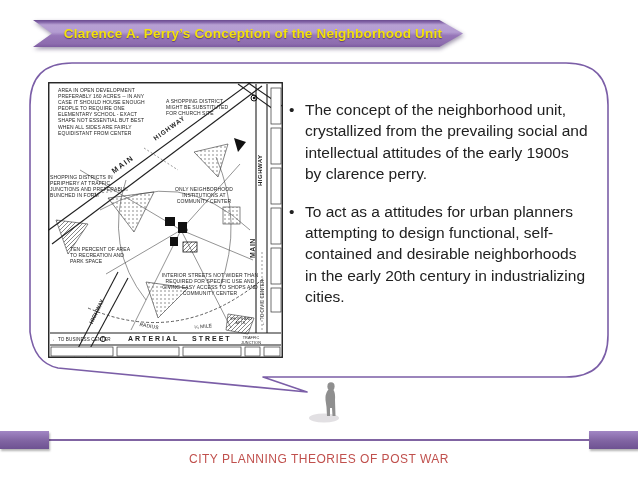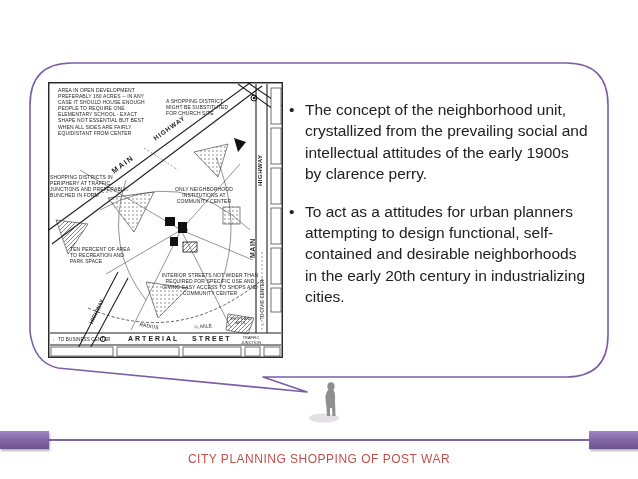--- a/index.html
+++ b/index.html
@@ -56,20 +56,25 @@
 </head>
 <body>
 
 <div class="slide">
 
   <svg class="bubble-layer" width="638" height="479" viewBox="0 0 638 479">
     <path class="bubble-path" d="M 72 63 L 566 63 Q 608 63 608 105 L 608 335 Q 608 377 566 377
              L 263 377 L 307 392 L 58 368 Q 34 363 30 332 L 30 105 Q 30 63 72 63 Z"></path>
   </svg>
 
+  <div class="ribbon-wrap">
+    <div class="ribbon">
+      <span class="ribbon-title">Clarence A. Perry’s Conception of the Neighborhood Unit</span>
+    </div>
+  </div>
 
   <div class="diagram">
     <svg width="235" height="276" viewBox="0 0 235 276">
       <defs>
         <pattern id="dots" width="4" height="4" patternUnits="userSpaceOnUse">
           <circle cx="1" cy="1" r="0.7" fill="#666"></circle>
         </pattern>
         <pattern id="hatch" width="4" height="4" patternUnits="userSpaceOnUse">
           <path d="M0 4 L4 0" stroke="#333" stroke-width="0.6"></path>
         </pattern>
@@ -184,15 +189,15 @@
     <g>
       <ellipse class="body" cx="25" cy="6.5" rx="3.6" ry="4.2"></ellipse>
       <path class="body" d="M 22 10 Q 19 14 19.5 20 L 20.5 27 L 21 36 L 24 36 L 24 28
                             L 26 28 L 26.5 36 L 29.5 36 L 29 20 Q 29.5 13 27.5 10 Z"></path>
     </g>
   </svg>
 
   <div class="footer-line"></div>
   <div class="footer-bar left"></div>
   <div class="footer-bar right"></div>
-  <div class="footer-text">CITY PLANNING SHOPPING OF POST WAR</div>
+  <div class="footer-text">CITY PLANNING THEORIES OF POST WAR</div>
 
 </div>
 
 </body></html>

